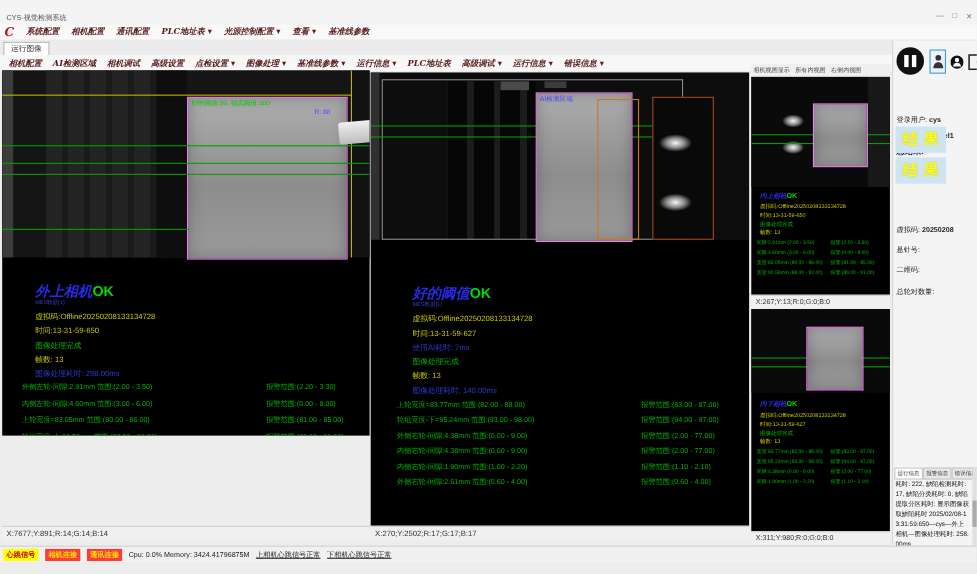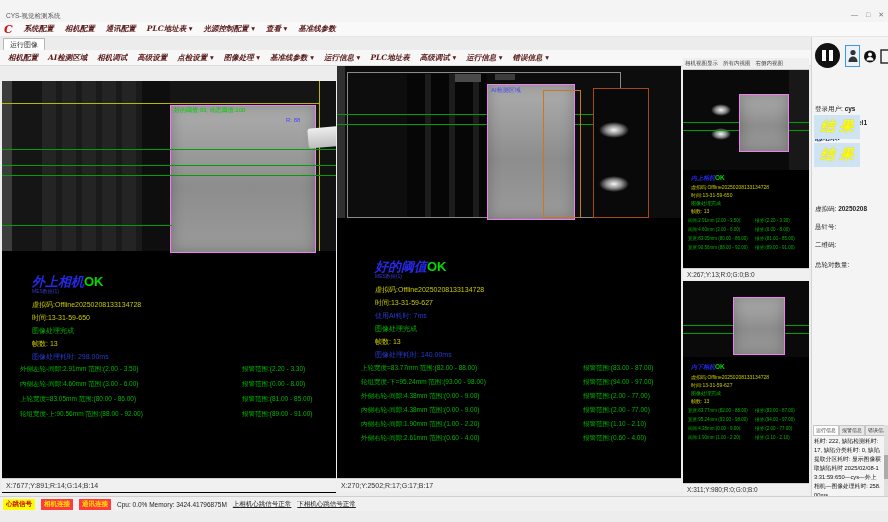--- a/index.html
+++ b/index.html
@@ -10,21 +10,21 @@
   .title-text{position:absolute;left:6px;top:12px;font-size:6.5px;color:#555;}
   .win-controls{position:absolute;right:4px;top:11px;display:flex;gap:8px;font-size:7px;color:#777;}
   .menubar{position:absolute;left:0;top:22px;width:888px;height:15px;background:#f9f9f9;display:flex;align-items:center;gap:11px;padding-left:4px;border-bottom:1px solid #e6e6e6;box-sizing:border-box;}
   .logo{color:#cc1111;font-family:"DejaVu Serif",serif;font-weight:bold;font-style:italic;font-size:11px;line-height:11px;}
   .menu-item,.tool-item{font-family:"DejaVu Serif",serif;font-style:italic;font-weight:bold;font-size:7.5px;color:#5a1a1a;white-space:nowrap;cursor:default;}
   .tabrow{position:absolute;left:0;top:37px;width:888px;height:13px;background:#ececec;border-bottom:1px solid #cfcfcf;}
   .tab-run{position:absolute;left:3px;top:1px;height:12px;padding:0 6px;background:#fff;border:1px solid #b8b8b8;border-bottom:none;font-size:7px;color:#333;line-height:12px;}
   .toolbar{position:absolute;left:0;top:50px;width:888px;height:16px;background:#f7f7f7;display:flex;align-items:center;gap:10px;padding-left:8px;border-bottom:1px solid #ddd;box-sizing:border-box;}
   
   .view{position:absolute;background:#000;overflow:hidden;}
-  .view-left{left:2px;top:81px;width:334px;height:412px;}
+  .view-left{left:2px;top:64px;width:334px;height:332px;}
   .view-mid{left:337px;top:66px;width:344px;height:412px;}
   .mini{position:absolute;background:#000;overflow:hidden;}
   .mini1{left:683px;top:70px;width:126px;height:198px;}
   .mini2{left:683px;top:281px;width:126px;height:202px;}
   .vstatus{position:absolute;background:#f0f0f0;border-top:1px solid #cfcfcf;font-size:7px;color:#333;line-height:13px;padding-left:4px;box-sizing:border-box;white-space:nowrap;overflow:hidden;}
   .shape{position:absolute;}
   .hline-g{position:absolute;height:1px;background:#00a000;}
   .hline-y{position:absolute;height:1px;background:#b8b800;}
   .vline-y{position:absolute;width:1px;background:#b8b800;}
   .block{position:absolute;background:linear-gradient(180deg,#adadad,#8d8d8d 55%,#9a9a9a);border:1px solid #f07ef0;box-shadow:inset 0 0 14px rgba(0,0,0,.25);}
@@ -51,21 +51,21 @@
   .panel{position:absolute;left:811px;top:37px;width:77px;height:459px;background:#f4f4f4;border-left:1px solid #d5d5d5;}
   .pbtn{position:absolute;box-sizing:border-box;cursor:pointer;}
   .pause-btn{left:3px;top:6px;width:25px;height:25px;border-radius:50%;background:#111;display:flex;align-items:center;justify-content:center;gap:3px;}
   .pause-btn i{display:block;width:4px;height:11px;background:#fff;}
   .user-btn{left:33px;top:8px;width:15px;height:22px;background:#eaf3fb;border:1px solid #3d9bd8;display:flex;align-items:center;justify-content:center;}
   .user2-btn{left:51px;top:11px;width:13px;height:17px;background:#f4f4f4;display:flex;align-items:center;justify-content:center;}
   .exit-btn{left:66px;top:8px;width:19px;height:22px;background:#f4f4f4;display:flex;align-items:center;justify-content:center;}
   .prow{position:absolute;left:3px;font-size:6.5px;color:#222;white-space:nowrap;margin-top:30px;}
   .prow b{font-weight:bold;}
   .result-box{position:absolute;left:2px;width:46px;height:24px;background:#cfe4f2;display:flex;align-items:center;justify-content:center;}
-  .result-box span{font-family:"DejaVu Serif",serif;font-style:italic;font-weight:bold;font-size:14px;color:#ffff00;text-shadow:0 0 1px #aaa;}
+  .result-box span{font-family:"DejaVu Serif",serif;font-weight:bold;font-size:14px;color:#ffff00;text-shadow:0 0 1px #aaa;}
   .log-tabs{position:absolute;left:1px;top:388px;width:72px;height:11px;display:flex;}
   .log-tabs span{font-size:5px;color:#333;padding:1px 2px;border:1px solid #c5c5c5;background:#e8e8e8;white-space:nowrap;}
   .log-tabs span.sel{background:#fff;}
   .log-text{position:absolute;left:2px;top:400px;width:68px;height:72px;font-size:5.8px;color:#111;line-height:1.55;white-space:pre-wrap;word-break:break-all;overflow:hidden;}
   .scrollbar{position:absolute;right:1px;top:388px;width:4px;height:86px;background:#e0e0e0;}
   .scroll-thumb{position:absolute;left:0;top:30px;width:4px;height:24px;background:#ababab;}
   
   .statusbar{position:absolute;left:0;top:496px;width:888px;height:15px;background:#f0f0f0;border-top:1px solid #cfcfcf;display:flex;align-items:center;gap:6px;padding-left:3px;box-sizing:border-box;}
   .badge{font-size:6.5px;font-weight:bold;padding:1px 3px;white-space:nowrap;}
   .badge-hb{background:#ffff00;color:#cc0000;}

